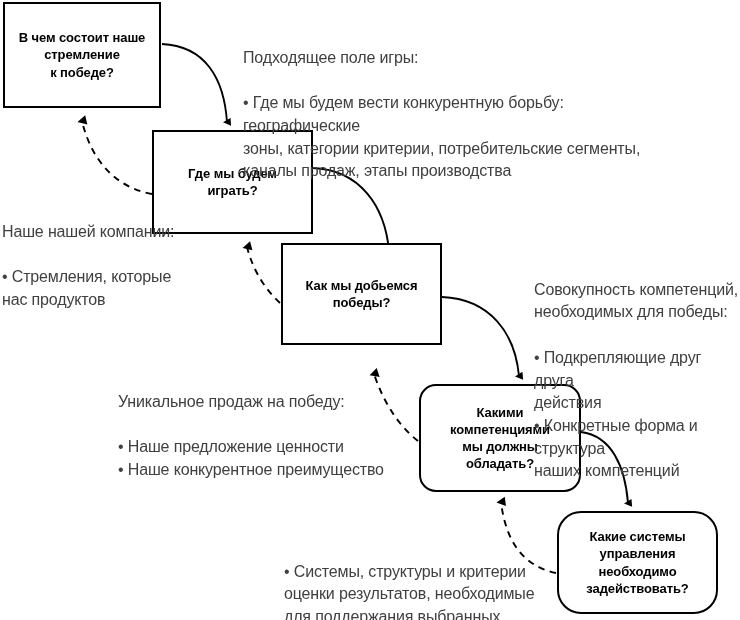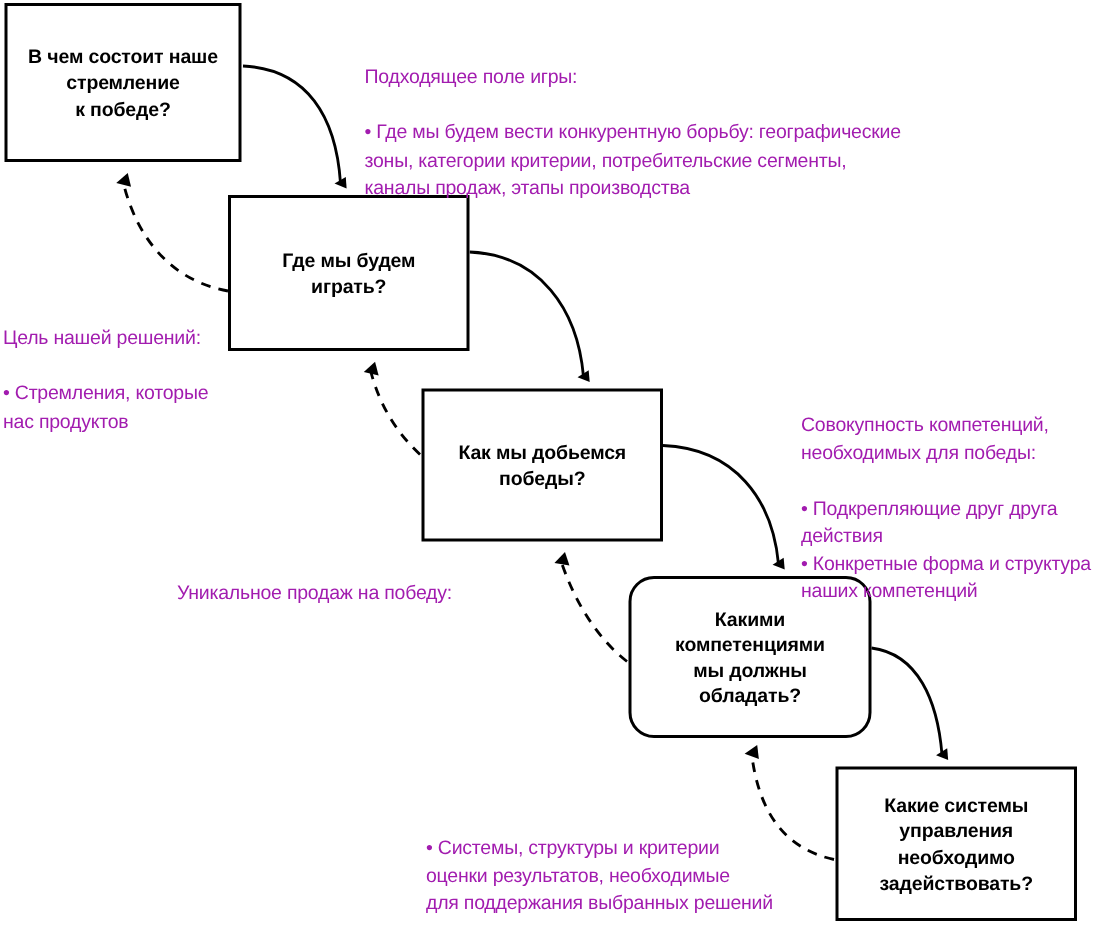--- a/index.html
+++ b/index.html
@@ -39,23 +39,23 @@
     letter-spacing: -0.1px;
     z-index: 3;
   }
   .box .box-label {
     display: block;
     padding: 0 6px;
     white-space: pre-line;
   }
   .note {
     position: absolute;
-    font-size: 13px;
+    font-size: 16px;
     line-height: 1.42;
-    color: #a21caf;
+    color: #404040;
     letter-spacing: -0.15px;
     white-space: pre-line;
     z-index: 4;
   }
   .note .note-head { display: block; }
   .note .note-body { display: block; }
 </style>
 </head>
 <body>
 
@@ -90,54 +90,56 @@
     <span class="box-label">В чем состоит наше
 стремление
 к победе?</span>
   </div>
 
   <div class="box" style="left:152px; top:130px; width:161px; height:104px;">
     <span class="box-label">Где мы будем
 играть?</span>
   </div>
 
-  <div class="box" style="left:281px; top:259px; width:161px; height:102px;">
+  <div class="box" style="left:281px; top:243px; width:161px; height:102px;">
     <span class="box-label">Как мы добьемся
 победы?</span>
   </div>
 
   <div class="box" style="left:419px; top:384px; width:162px; height:108px;border-radius:17px;">
     <span class="box-label">Какими
 компетенциями
 мы должны
 обладать?</span>
   </div>
 
-  <div class="box" style="left:557px; top:511px; width:161px; height:103px;">
+  <div class="box" style="left:557px; top:511px; width:161px; height:103px;border-radius:24px;">
     <span class="box-label">Какие системы
 управления
 необходимо
 задействовать?</span>
   </div>
 
   <div class="note" style="left:243px; top:24px; width:420px;">
     <span class="note-head">Подходящее поле игры:</span>
     <span class="note-body">• Где мы будем вести конкурентную борьбу: географические
    зоны, категории критерии, потребительские сегменты,
    каналы продаж, этапы производства</span>
   </div>
 
   <div class="note" style="left:2px; top:198px; width:180px;">
-    <span class="note-head">Цель нашей решений:</span>
+    <span class="note-head">Наше нашей компании:</span>
     <span class="note-body">• Стремления, которые
    нас продуктов</span>
   </div>
 
   <div class="note" style="left:118px; top:368px; width:290px;">
     <span class="note-head">Уникальное продаж на победу:</span>
+    <span class="note-body">• Наше предложение ценности
+• Наше конкурентное преимущество</span>
   </div>
 
   <div class="note" style="left:534px; top:256px; width:210px;">
     <span class="note-head">Совокупность компетенций,
 необходимых для победы:</span>
     <span class="note-body">• Подкрепляющие друг друга
    действия
 • Конкретные форма и структура
    наших компетенций</span>
   </div>

